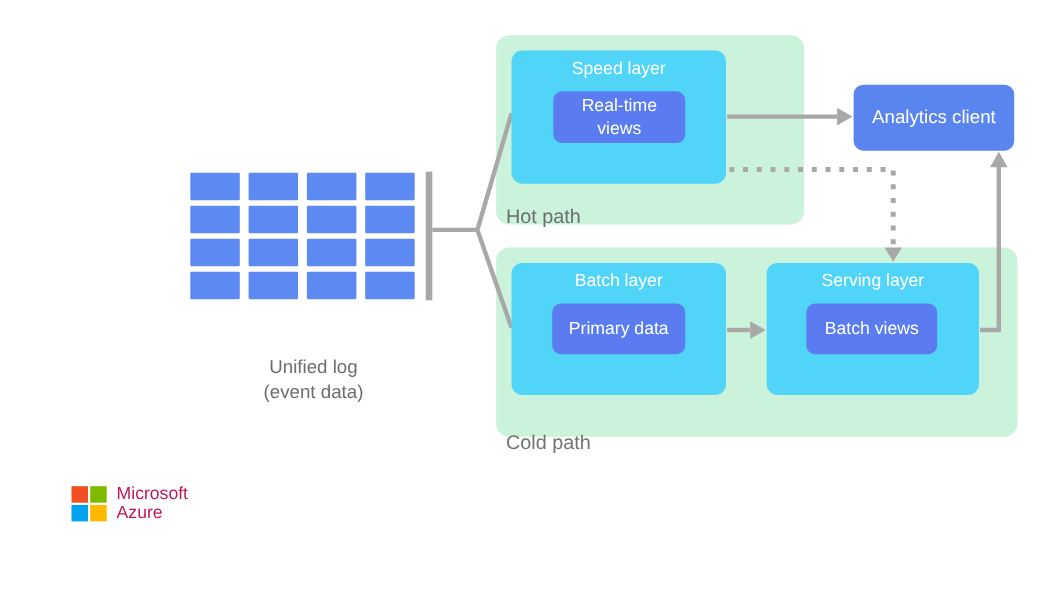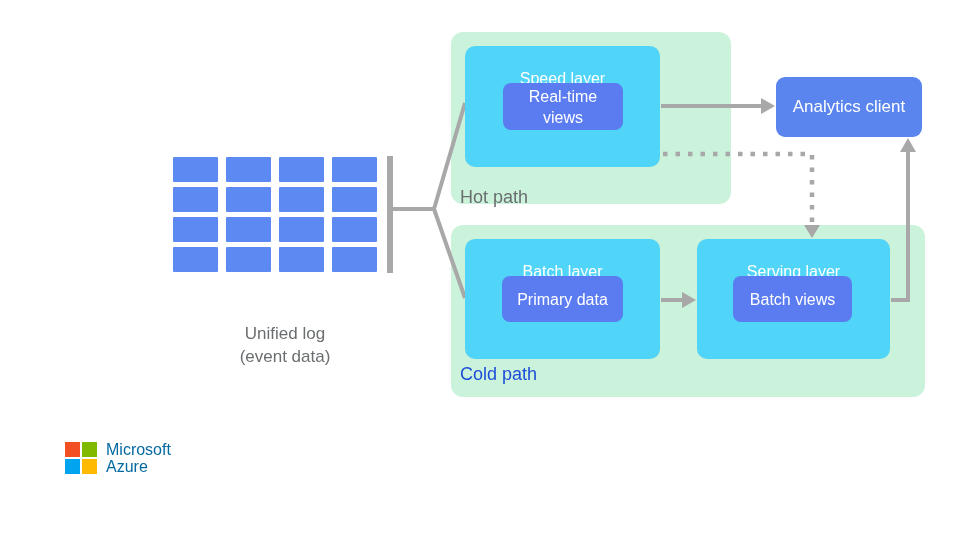--- a/index.html
+++ b/index.html
@@ -13,21 +13,21 @@
 
   
   #hot-zone{left:451px;top:32px;width:280px;height:172px;}
   #cold-zone{left:451px;top:225px;width:474px;height:172px;}
   .zone-label{position:absolute;left:9px;font-size:18px;color:#6b6e70;z-index:3;}
   #hot-zone .zone-label{top:139px;margin-top:16px;}
   #cold-zone .zone-label{top:139px;}
 
   
   .layer-box{position:absolute;border-radius:10px;color:#ffffff;}
-  .layer-title{display:block;text-align:center;padding-top:24px;font-size:16px;color:#ffffff;}
+  .layer-title{display:block;text-align:center;padding-top:8px;font-size:16px;color:#ffffff;}
   #speed-layer{left:14px;top:14px;width:195px;height:121px;}
   #batch-layer{left:14px;top:14px;width:195px;height:120px;}
   #serving-layer{left:246px;top:14px;width:193px;height:120px;}
 
   
   .pill{position:absolute;border-radius:8px;color:#ffffff;font-size:16px;line-height:21px;
         display:flex;align-items:center;justify-content:center;text-align:center;}
   #realtime-pill{left:38px;top:37px;width:120px;height:47px;padding:0 15px;box-sizing:border-box;text-align:center;}
   #primary-pill{left:37px;top:37px;width:121px;height:46px;}
   #batchviews-pill{left:36px;top:37px;width:119px;height:46px;}
@@ -52,21 +52,21 @@
 </style>
 </head>
 <body>
 
 <div id="canvas">
 
   <div class="zone" id="hot-zone" style="background-color: rgb(203, 242, 218);">
     <span class="zone-label" style="color: rgb(107, 110, 112);">Hot path</span>
   </div>
   <div class="zone" id="cold-zone" style="background-color: rgb(203, 242, 218);">
-    <span class="zone-label" style="color: #1d4ed8;">Cold path</span>
+    <span class="zone-label" style="color: #737373; margin-top: 28px;">Cold path</span>
   </div>
 
   <svg id="connectors" width="958" height="542">
 
     <g>
       <path class="conn-stroke" d="M393 209 H434 M434 209 L465 103 M434 209 L465 298" fill="none" stroke-width="4" stroke="#a8a8a8"></path>
     </g>
 
     <g>
       <line class="conn-stroke" x1="661" y1="106" x2="761" y2="106" stroke-width="4" stroke="#a8a8a8"></line>
@@ -140,19 +140,19 @@
     <div>(event data)</div>
   </div>
 
   <div class="logo" id="ms-logo">
     <div id="ms-squares">
       <div style="background-color: rgb(242, 80, 34);"></div>
       <div style="background-color: rgb(127, 186, 0);"></div>
       <div style="background-color: rgb(0, 164, 239);"></div>
       <div style="background-color: rgb(255, 185, 0);"></div>
     </div>
-    <div id="ms-text" style="color: #0369a1;">
+    <div id="ms-text" style="color: #be185d;">
       <div>Microsoft</div>
       <div>Azure</div>
     </div>
   </div>
 
 </div>
 
 </body></html>

